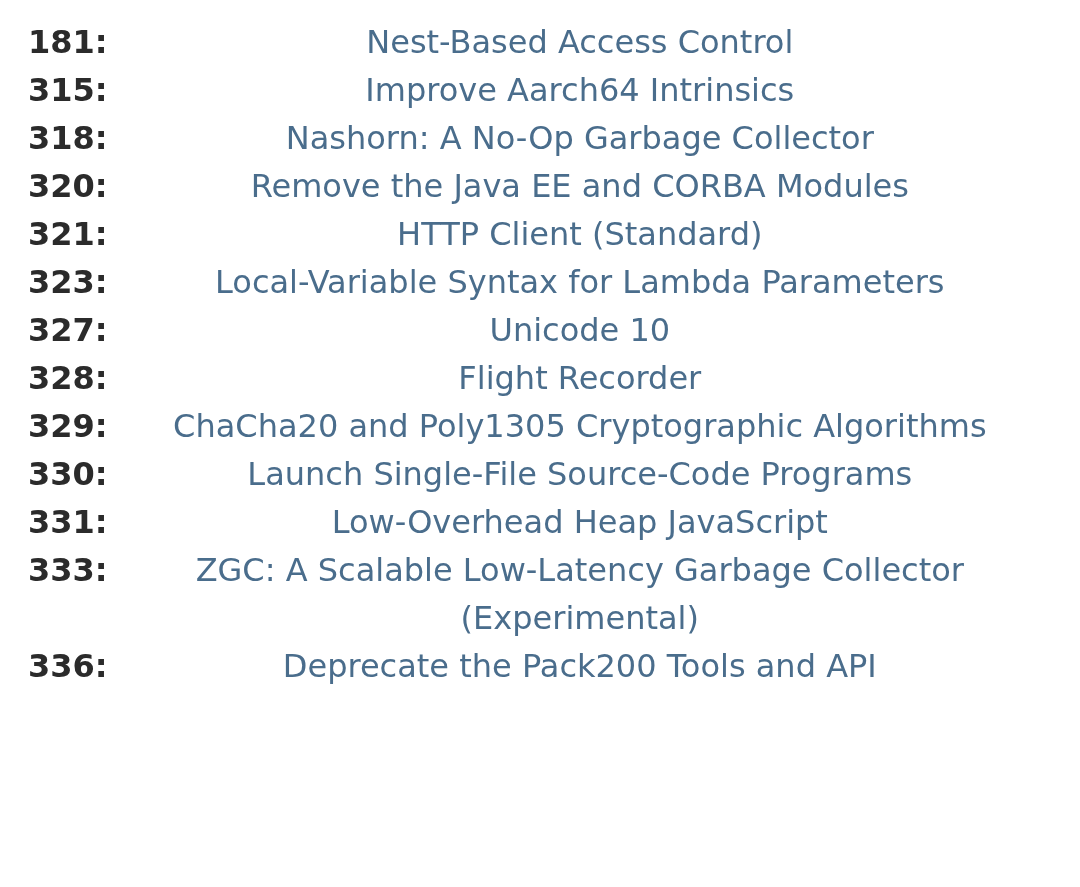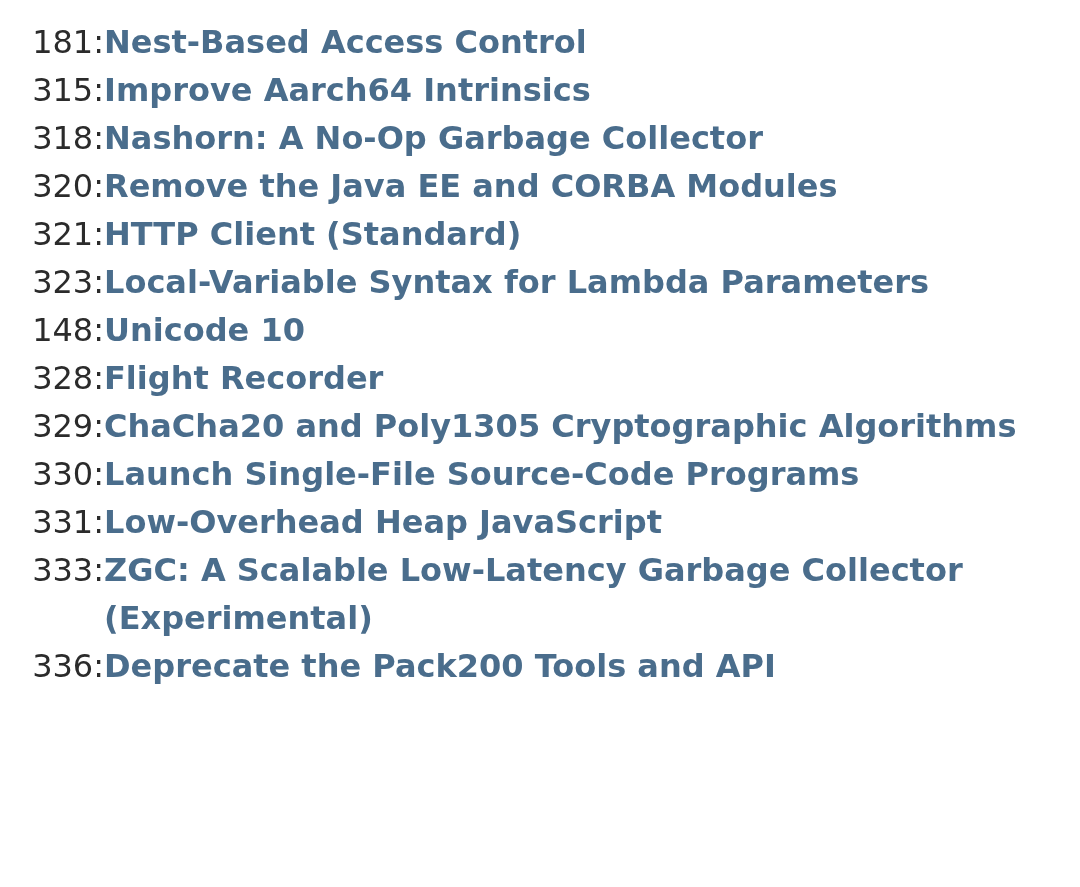--- a/index.html
+++ b/index.html
@@ -18,34 +18,35 @@
   }
   .jep-list {
     display: block;
   }
   .jep-row {
     display: flex;
     align-items: flex-start;
   }
   .jep-id {
     color: #2b2b2b;
-    font-weight: 400;
+    font-weight: 700;
     min-width: 76px;
-    text-align: right;
+    text-align: center;
     white-space: nowrap;
   }
   .jep-id::after {
     content: ": ";
     color: #2b2b2b;
   }
   .jep-title {
     color: #4a6d8c;
-    font-weight: 700;
+    font-weight: 400;
     cursor: pointer;
     flex: 1;
+    text-align: center;
   }
 </style>
 </head>
 <body>
 
 <div class="jep-list" id="jep-list">
     <div class="jep-row">
       <span class="jep-id">181</span>
       <a class="jep-title">Nest-Based Access Control</a>
     </div>
@@ -63,21 +64,21 @@
     </div>
     <div class="jep-row">
       <span class="jep-id">321</span>
       <a class="jep-title">HTTP Client (Standard)</a>
     </div>
     <div class="jep-row">
       <span class="jep-id">323</span>
       <a class="jep-title">Local-Variable Syntax for Lambda Parameters</a>
     </div>
     <div class="jep-row">
-      <span class="jep-id">148</span>
+      <span class="jep-id">327</span>
       <a class="jep-title">Unicode 10</a>
     </div>
     <div class="jep-row">
       <span class="jep-id">328</span>
       <a class="jep-title">Flight Recorder</a>
     </div>
     <div class="jep-row">
       <span class="jep-id">329</span>
       <a class="jep-title">ChaCha20 and Poly1305 Cryptographic Algorithms</a>
     </div>

